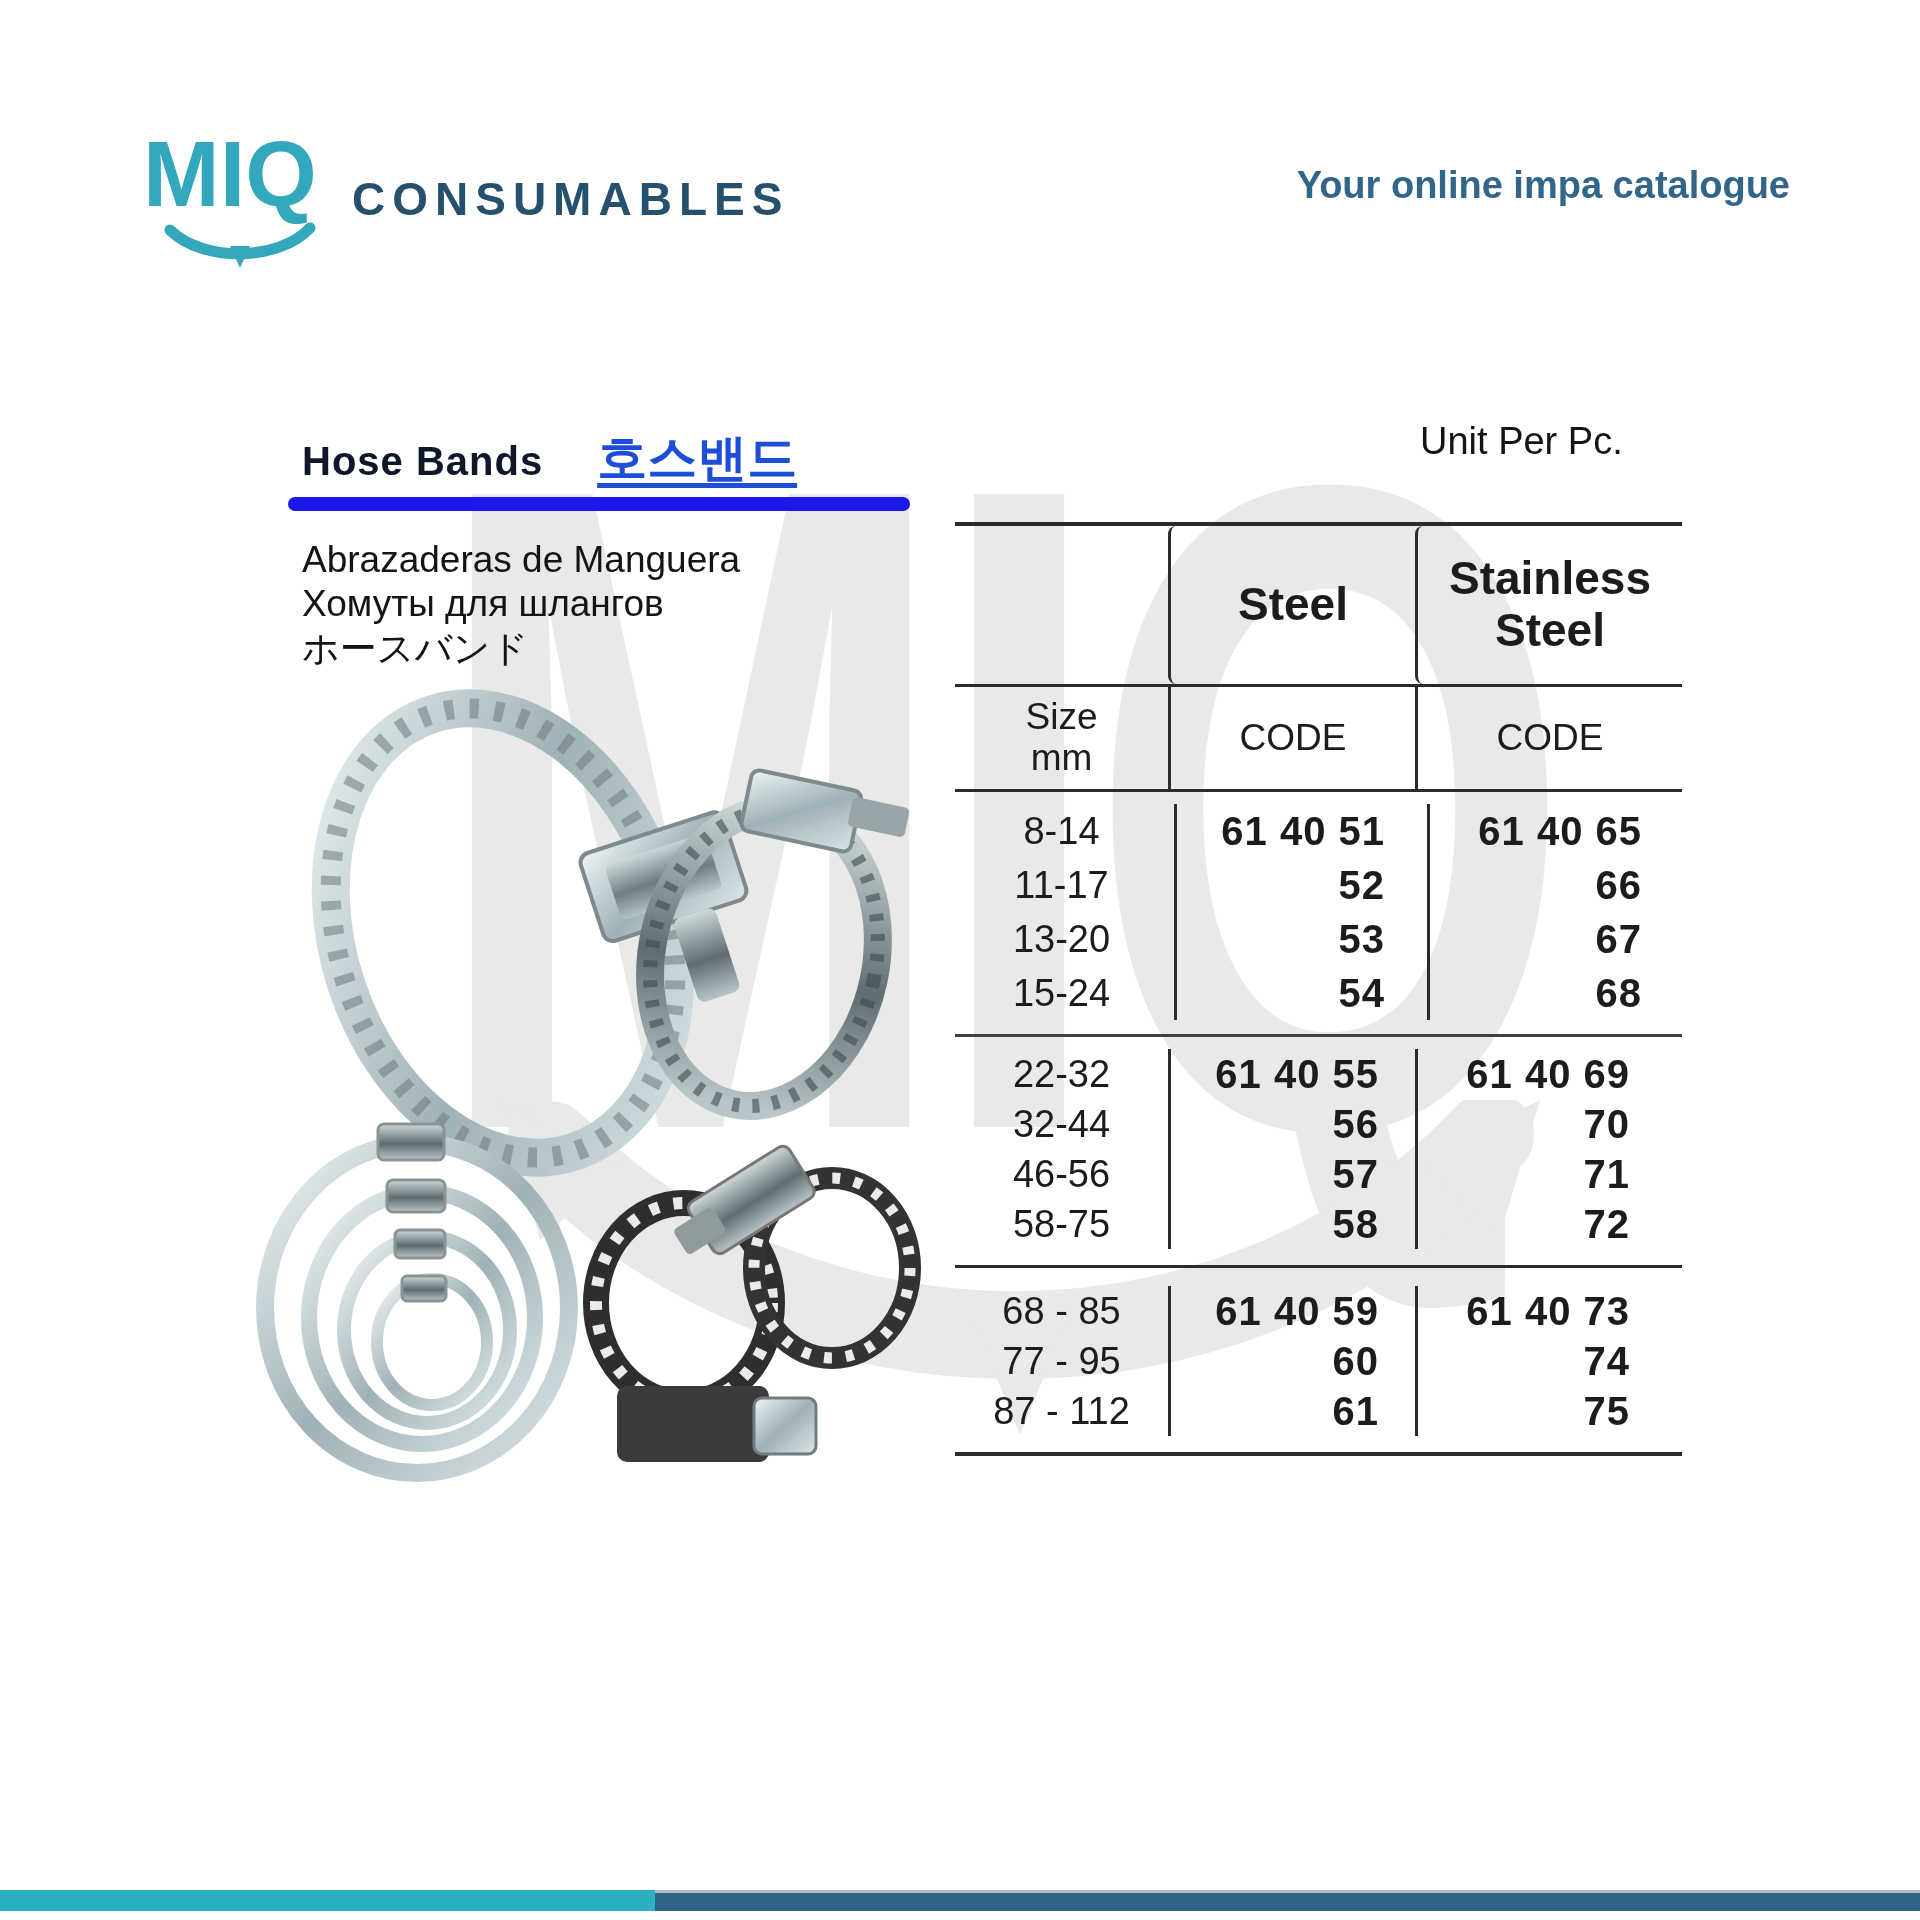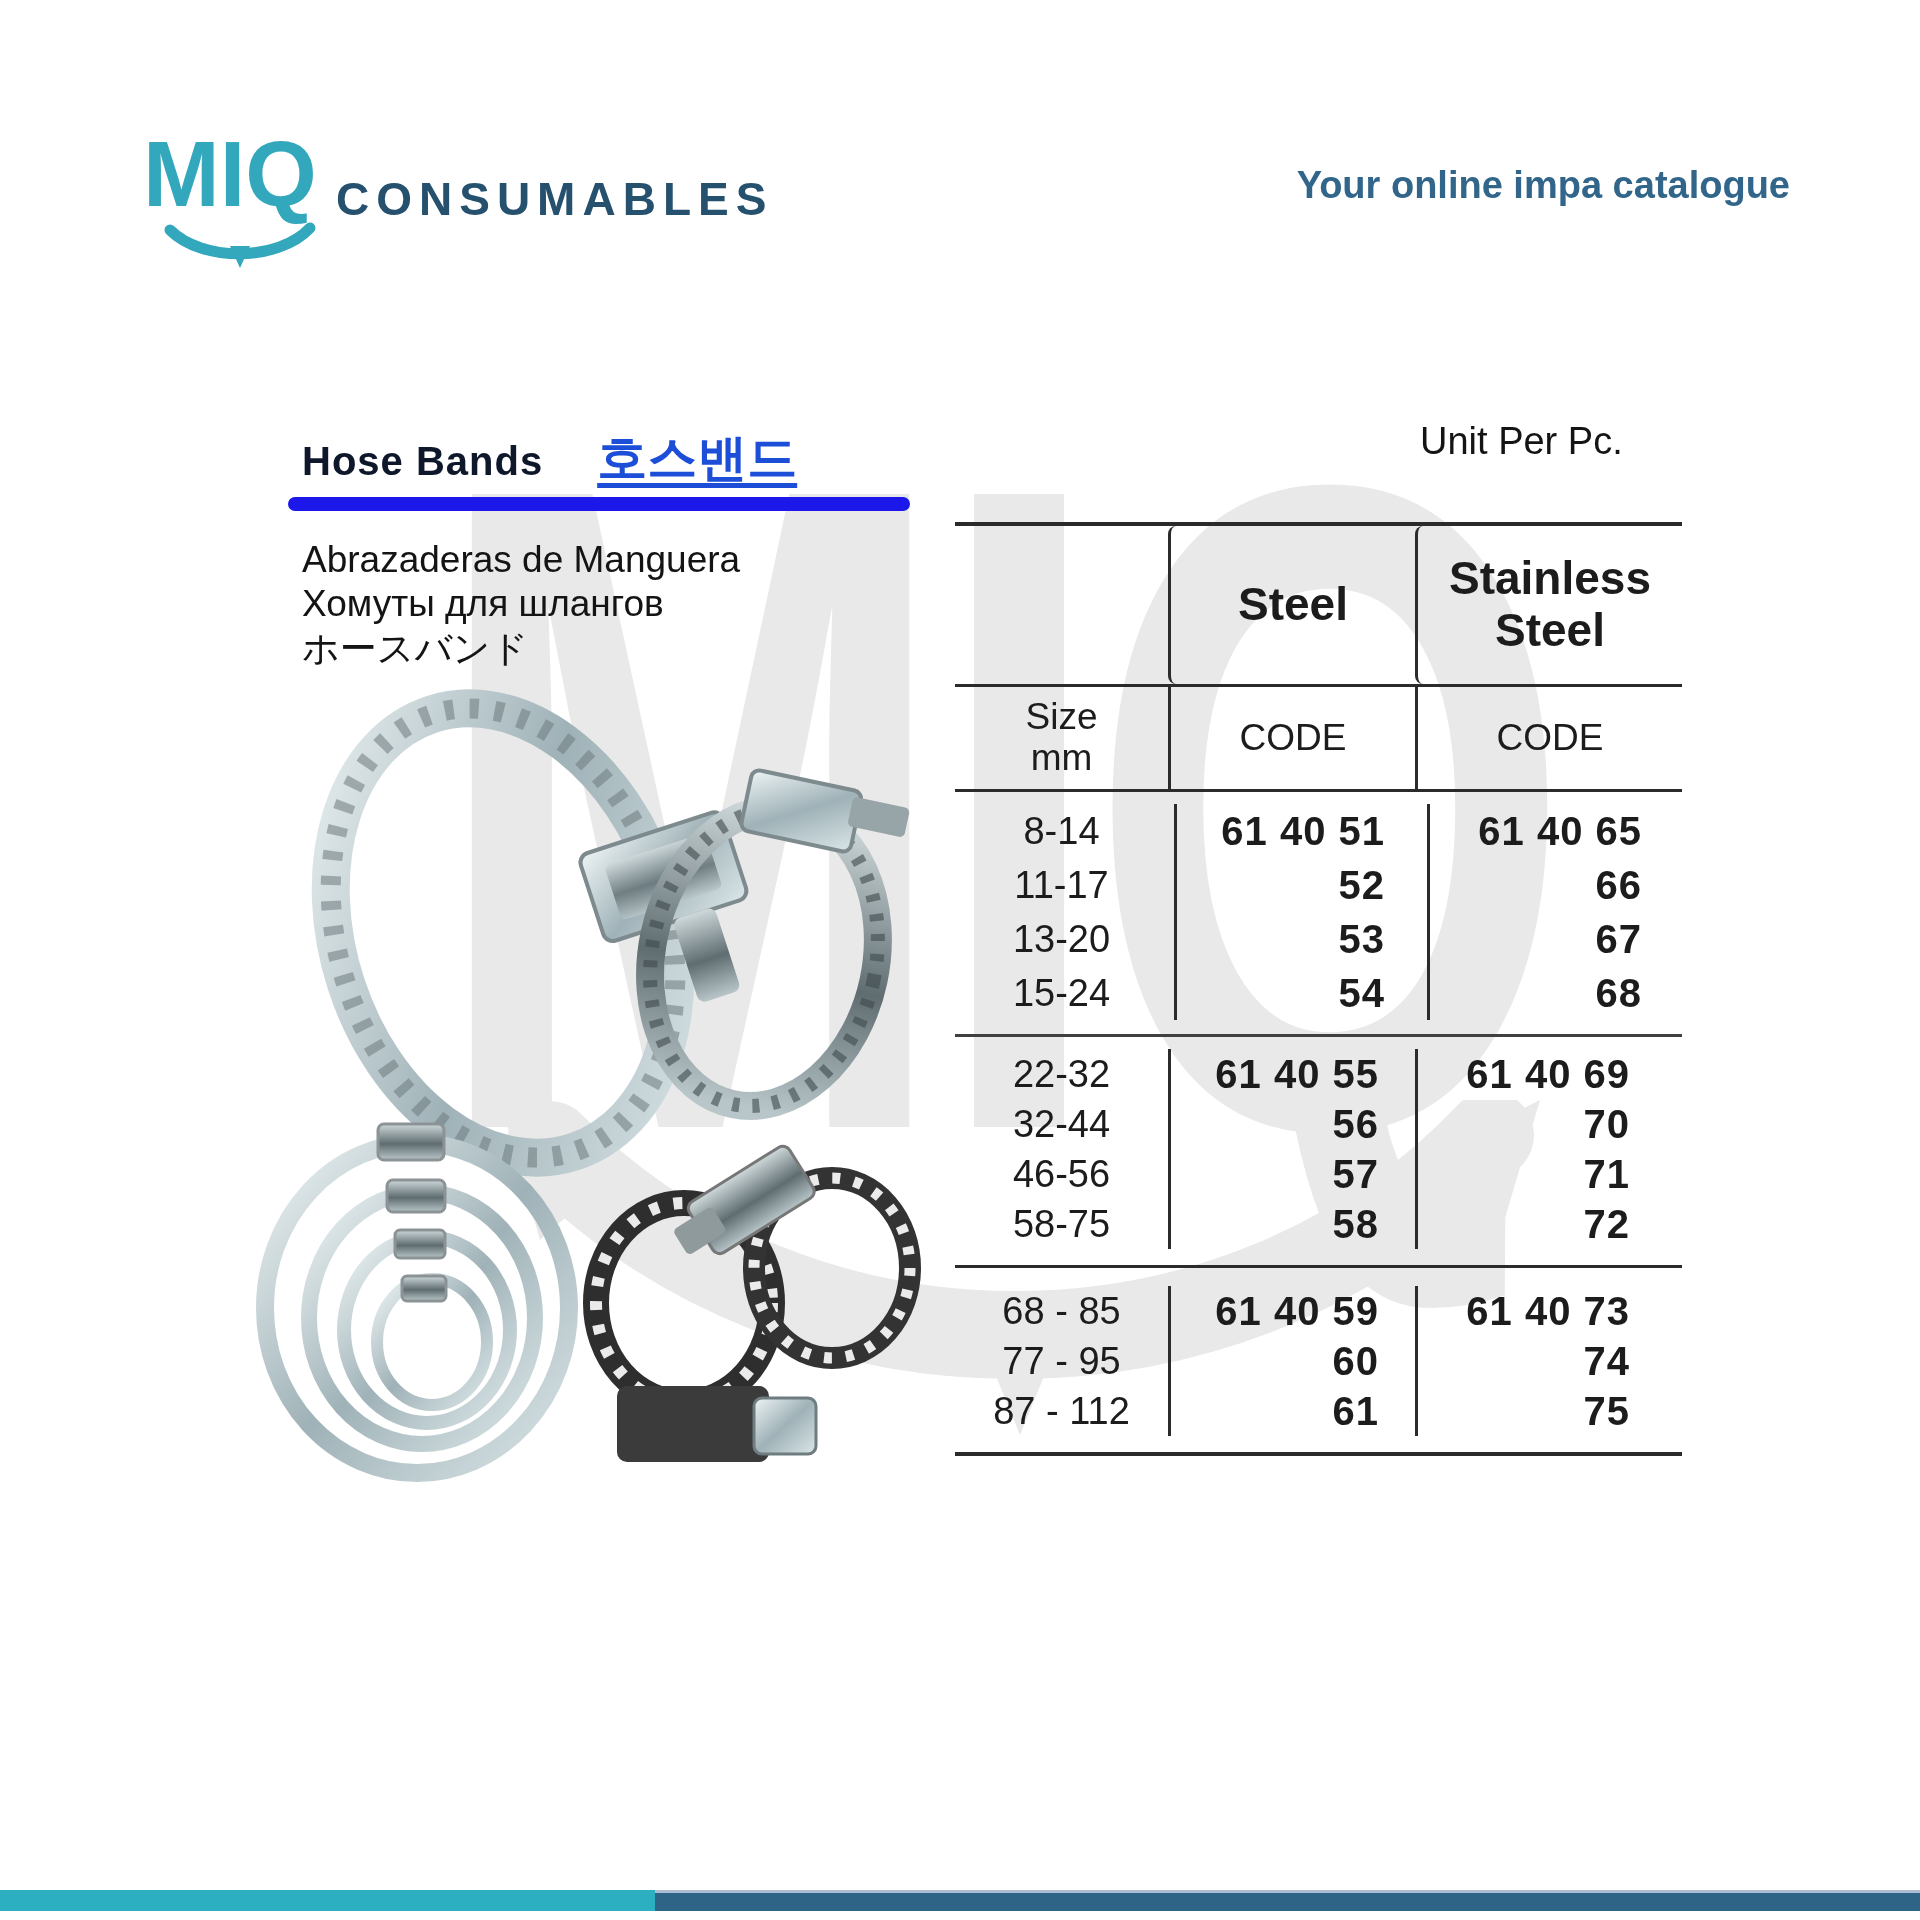--- a/index.html
+++ b/index.html
@@ -7,21 +7,21 @@
     position:relative;width:1920px;height:1920px;background:#ffffff;overflow:hidden;
     font-family:"Liberation Sans","DejaVu Sans",sans-serif;color:#1c1c1c;
   }
   
   .logo-text{
     position:absolute;left:143px;top:128px;font-size:92px;font-weight:800;
     letter-spacing:0px;color:#33a8bd;line-height:1;z-index:3;
   }
   .logo-anchor{position:absolute;left:160px;top:222px;z-index:3;}
   .wordmark{
-    position:absolute;left:336px;top:172px;font-size:46px;font-weight:700;
+    position:absolute;left:352px;top:172px;font-size:46px;font-weight:700;
     letter-spacing:7px;color:#25506e;z-index:3;
   }
   .tagline{
     position:absolute;left:1240px;top:164px;width:550px;text-align:right;
     font-size:38px;font-weight:700;color:#31668a;z-index:3;
   }
   
   .title{position:absolute;left:302px;top:425px;z-index:3;white-space:nowrap;}
   .title .en{font-size:40px;font-weight:800;letter-spacing:1px;color:#0f172a;}
   .title .ko{font-size:50px;font-weight:800;margin-left:54px;color:#1d4ed8;text-decoration:underline;text-underline-offset:8px;}

